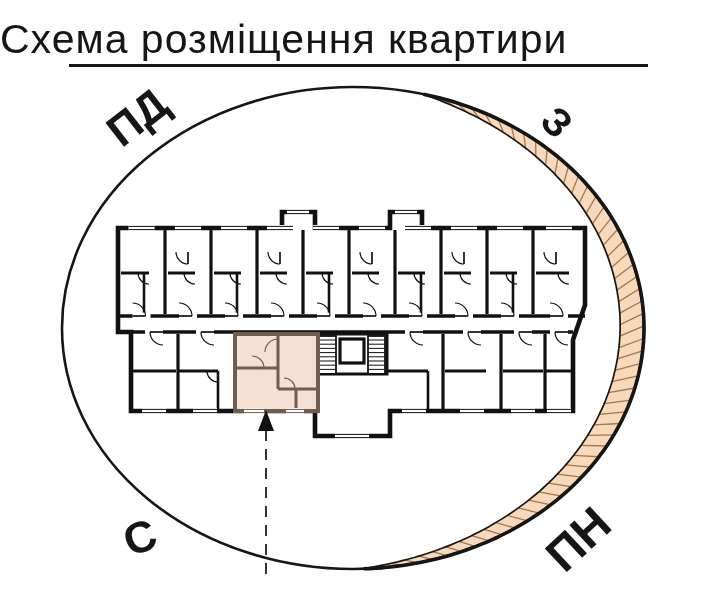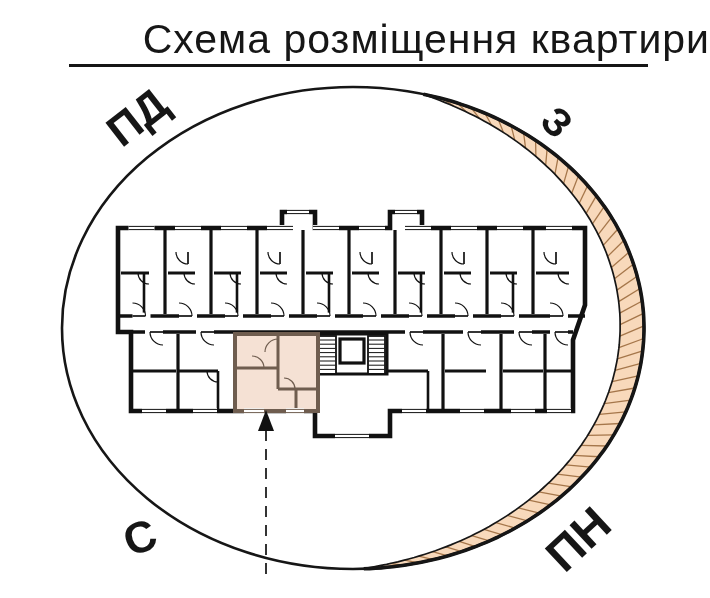--- a/index.html
+++ b/index.html
@@ -1,18 +1,18 @@
 <!DOCTYPE html>
 <html><head>
 <meta charset="utf-8">
 <style>
   html,body{margin:0;padding:0;background:#fff;}
   .page{position:relative;width:710px;height:598px;background:#fff;overflow:hidden;
         font-family:"Liberation Sans",sans-serif;}
-  .title{position:absolute;top:16px;left:0;width:710px;text-align:right;
+  .title{position:absolute;top:16px;left:0;width:710px;text-align:left;
          font-size:41px;letter-spacing:1px;color:#161616;white-space:nowrap;}
   .title-underline{position:absolute;top:64px;left:69px;width:579px;height:3px;background:#161616;}
   .compass-text{font-family:"Liberation Sans",sans-serif;font-weight:bold;fill:#161616;}
 </style>
 </head>
 <body>
 
 <div class="page">
   <div class="title">Схема розміщення квартири</div>
   <div class="title-underline"></div>

